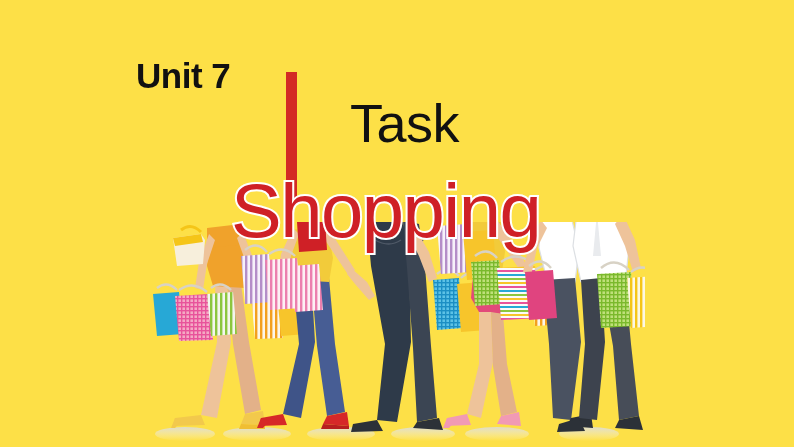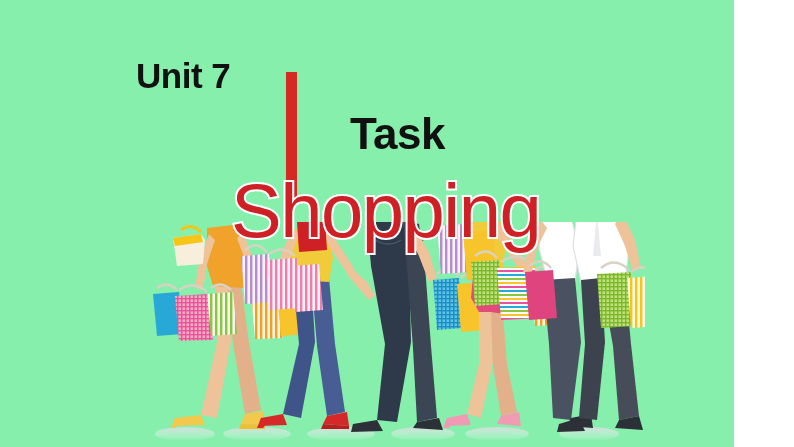--- a/index.html
+++ b/index.html
@@ -5,43 +5,43 @@
   html, body {
     margin: 0;
     padding: 0;
     background: #ffffff;
   }
   body {
     font-family: "Liberation Sans", sans-serif;
   }
   .slide {
     position: relative;
-    width: 734px;
+    width: 794px;
     height: 447px;
-    background: #86efac;
+    background: #fde047;
     overflow: hidden;
   }
 
   
   .unit-label {
     position: absolute;
     left: 136px;
     top: 56px;
     font-size: 35px;
     font-weight: bold;
     color: #111111;
     letter-spacing: -0.5px;
     white-space: nowrap;
   }
   .task-label {
     position: absolute;
     left: 350px;
-    top: 109px;
-    font-size: 44px;
-    font-weight: bold;
+    top: 92px;
+    font-size: 54px;
+    font-weight: normal;
     color: #111111;
     letter-spacing: -0.5px;
     white-space: nowrap;
   }
   .red-bar {
     position: absolute;
     left: 286px;
     top: 72px;
     width: 11px;
     height: 128px;

